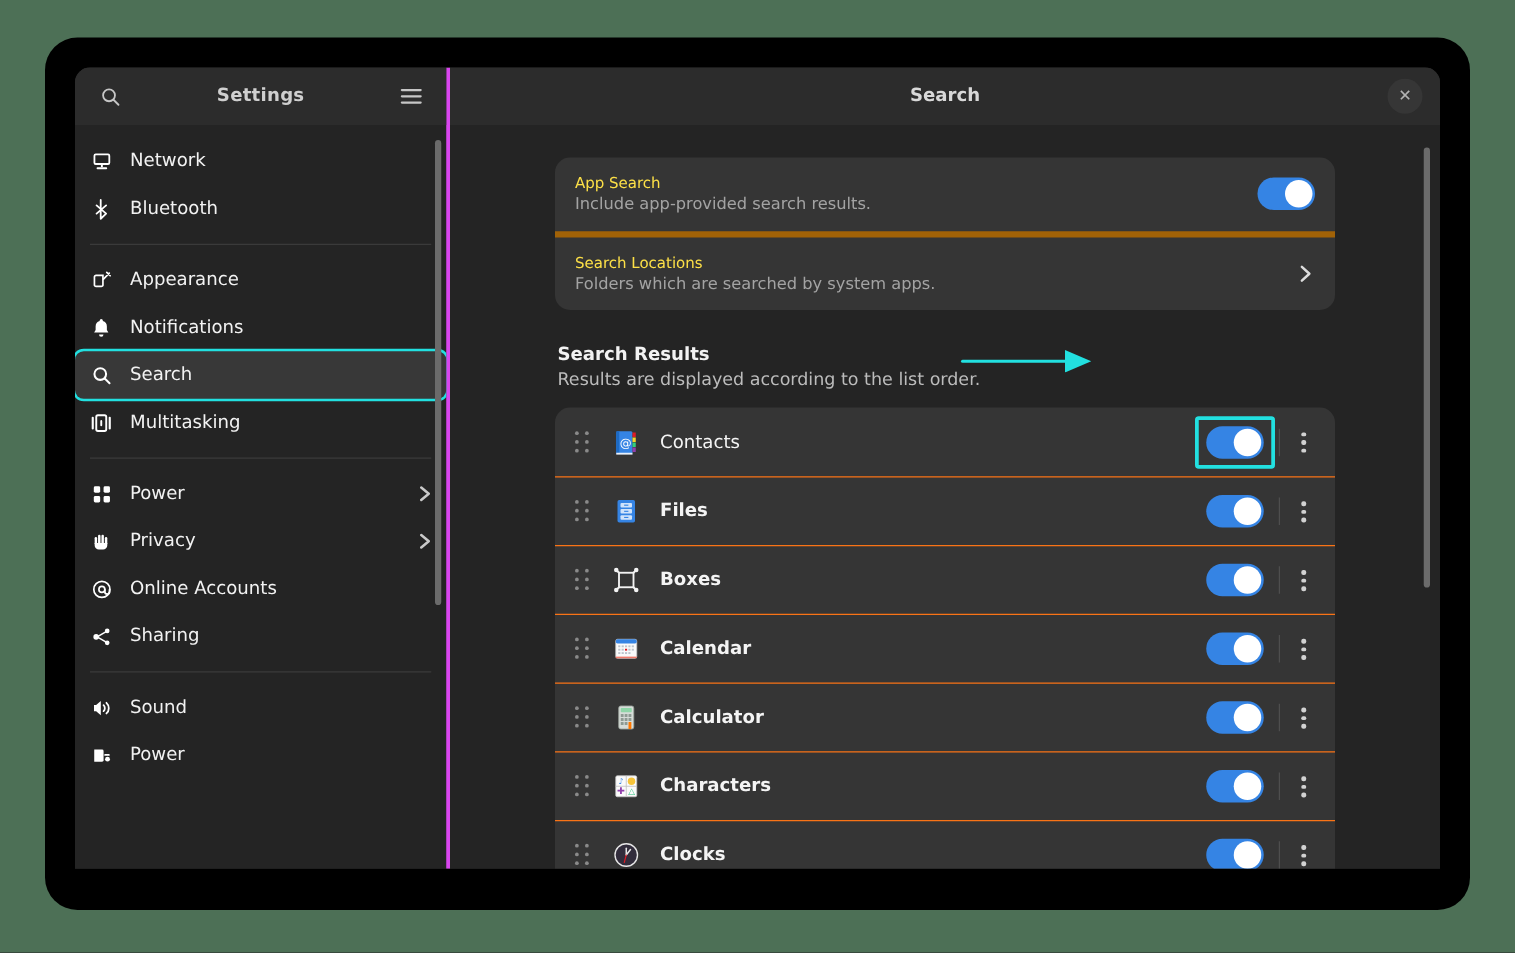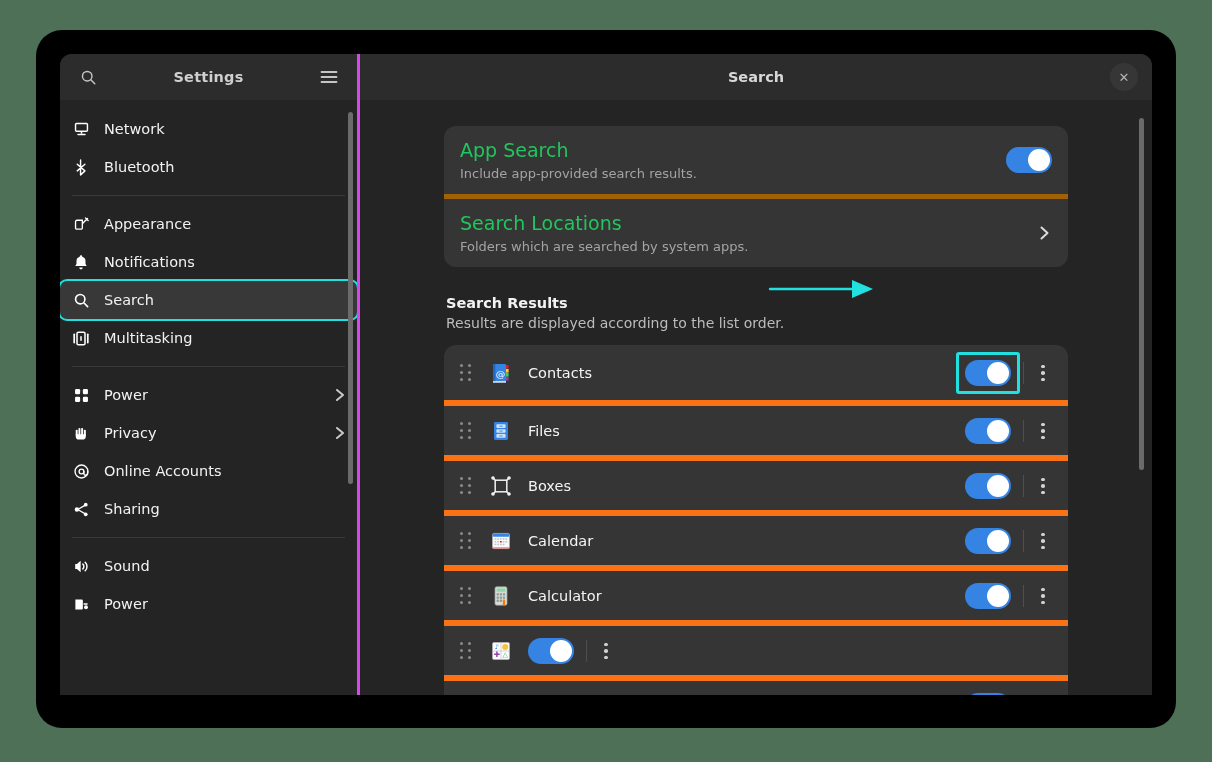--- a/index.html
+++ b/index.html
@@ -175,22 +175,22 @@
   }
   .card-row {
     display: flex;
     align-items: center;
     padding: 12px 16px;
     min-height: 54px;
   }
   .card-row + .card-row { border-top: 5px solid #a16207; }
   .row-text { flex: 1; min-width: 0; }
   .row-title {
-    font-size: 19px;
-    color: #22c55e;
+    font-size: 12px;
+    color: #fde047;
     line-height: 1.35;
   }
   .row-sub {
     font-size: 13px;
     color: #a3a3a3;
     line-height: 1.35;
     margin-top: 1px;
   }
 
   
@@ -239,21 +239,21 @@
   }
 
   
   #results-card .res-row {
     display: flex;
     align-items: center;
     height: 55px;
     padding: 0 14px 0 16px;
     gap: 0;
   }
-  #results-card .res-row + .res-row { border-top: 6px solid #f97316; }
+  #results-card .res-row + .res-row { border-top: 1px solid #f97316; font-weight: bold; }
 
   .drag-handle {
     width: 14px; height: 18px;
     flex: 0 0 14px;
     display: grid;
     grid-template-columns: 4px 4px;
     grid-template-rows: 4px 4px 4px;
     gap: 3px 4px;
     align-content: center;
     margin-right: 16px;
@@ -730,20 +730,21 @@
             <svg width="22" height="22" viewBox="0 0 22 22">
               <rect x="2.6" y="2.6" width="16.8" height="16.8" rx="1.2" fill="#fbfbfb" stroke="#c4c4c4" stroke-width=".6"></rect>
               <line x1="11" y1="2.6" x2="11" y2="19.4" stroke="#c4c4c4" stroke-width=".7"></line>
               <line x1="2.6" y1="11" x2="19.4" y2="11" stroke="#c4c4c4" stroke-width=".7"></line>
               <text x="6.8" y="9.2" font-size="6.5" fill="#3584e4" text-anchor="middle" font-family="DejaVu Sans, sans-serif">♪</text>
               <circle cx="15.2" cy="7" r="3" fill="#f6c43a"></circle>
               <text x="6.8" y="17.3" font-size="7.5" fill="#9141ac" text-anchor="middle" font-family="DejaVu Sans, sans-serif">✚</text>
               <text x="15.2" y="17.3" font-size="7" fill="#2ec27e" text-anchor="middle" font-family="DejaVu Sans, sans-serif">△</text>
             </svg>
           </span>
+          <span class="res-name">Characters</span>
           <span class="toggle-wrap">
             <span class="toggle">
                 <span class="knob"></span>
               </span>
           </span>
           <span class="row-sep"></span>
           <span class="kebab">
               <i></i>
               <i></i>
               <i></i>

